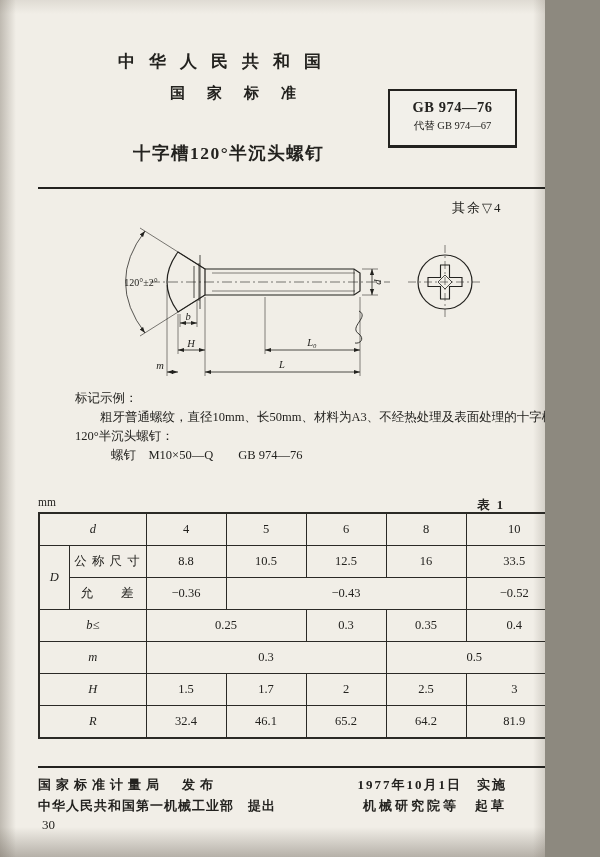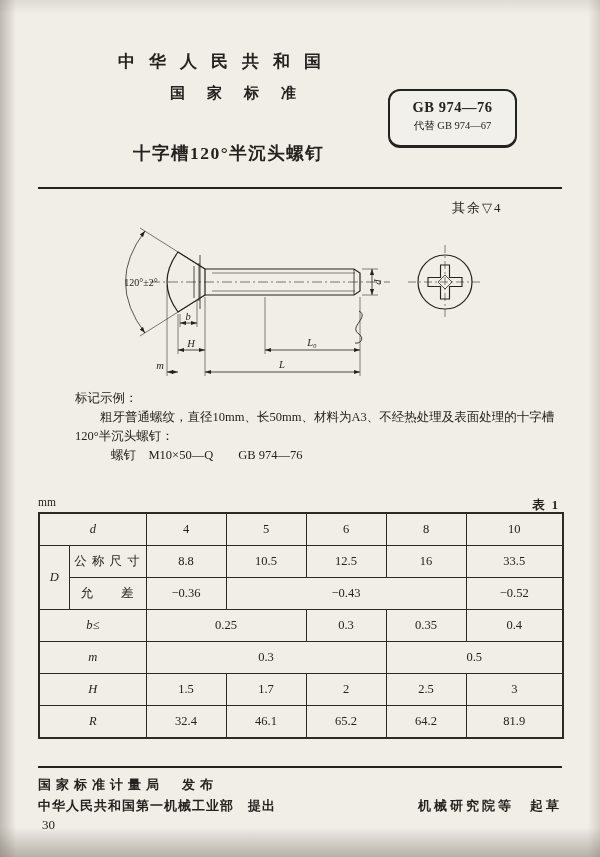--- a/index.html
+++ b/index.html
@@ -1,33 +1,33 @@
 <!DOCTYPE html>
 <html><head>
 <meta charset="utf-8">
 <style>
   html,body{margin:0;padding:0;background:#8d897f;}
   .page{
-    position:relative;width:600px;height:857px;overflow:hidden;
+    position:relative;width:545px;height:857px;overflow:hidden;
     color:#23221f;
     font-family:"Liberation Serif","DejaVu Serif",serif;
     background:
       linear-gradient(90deg, rgba(110,102,90,.38), rgba(110,102,90,0) 16px),
       linear-gradient(270deg, rgba(110,102,90,.22), rgba(110,102,90,0) 12px),
       linear-gradient(0deg, rgba(100,92,82,.42), rgba(100,92,82,0) 30px),
       linear-gradient(180deg, rgba(120,112,100,.15), rgba(120,112,100,0) 14px),
       #f1eee7;
   }
   .abs{position:absolute;}
   .hdr-country{left:118px;top:50px;font-size:17px;font-weight:bold;letter-spacing:14px;white-space:nowrap;}
   .hdr-std{left:170px;top:84px;font-size:15px;font-weight:bold;letter-spacing:22px;white-space:nowrap;}
   .doc-title{left:133px;top:141px;font-size:17.5px;font-weight:bold;letter-spacing:1.5px;white-space:nowrap;}
   .std-box{
     left:388px;top:89px;width:125px;height:54px;
-    border:2px solid #23221f;border-bottom-width:3px;border-radius:12px;
+    border:2px solid #23221f;border-bottom-width:3px;border-radius:0;
     text-align:center;background:rgba(255,255,255,.12);
   }
   .std-code{font-size:14.5px;font-weight:bold;margin-top:8px;letter-spacing:.5px;}
   .std-replaces{font-size:10.5px;margin-top:3px;}
   .rule{background:#23221f;height:2px;left:38px;width:524px;}
   .rule-top{top:187px;}
   .rule-bottom{top:766px;}
   .roughness{left:452px;top:199px;font-size:13px;letter-spacing:2px;}
   .drawing{left:50px;top:215px;}
   .example{left:75px;top:389px;width:490px;font-size:12.5px;line-height:19px;}
@@ -196,17 +196,18 @@
         <td>64.2</td>
         <td>81.9</td>
       </tr>
     </tbody>
   </table>
 
   <div class="abs rule rule-bottom"></div>
 
   <div class="abs foot foot-l1">国家标准计量局　发布</div>
   <div class="abs foot foot-l2">中华人民共和国第一机械工业部　提出</div>
+  <div class="abs foot foot-r1">1977年10月1日　实施</div>
   <div class="abs foot foot-r2">机械研究院等　起草</div>
 
   <div class="abs page-num">30</div>
 
 </div>
 
 </body></html>

